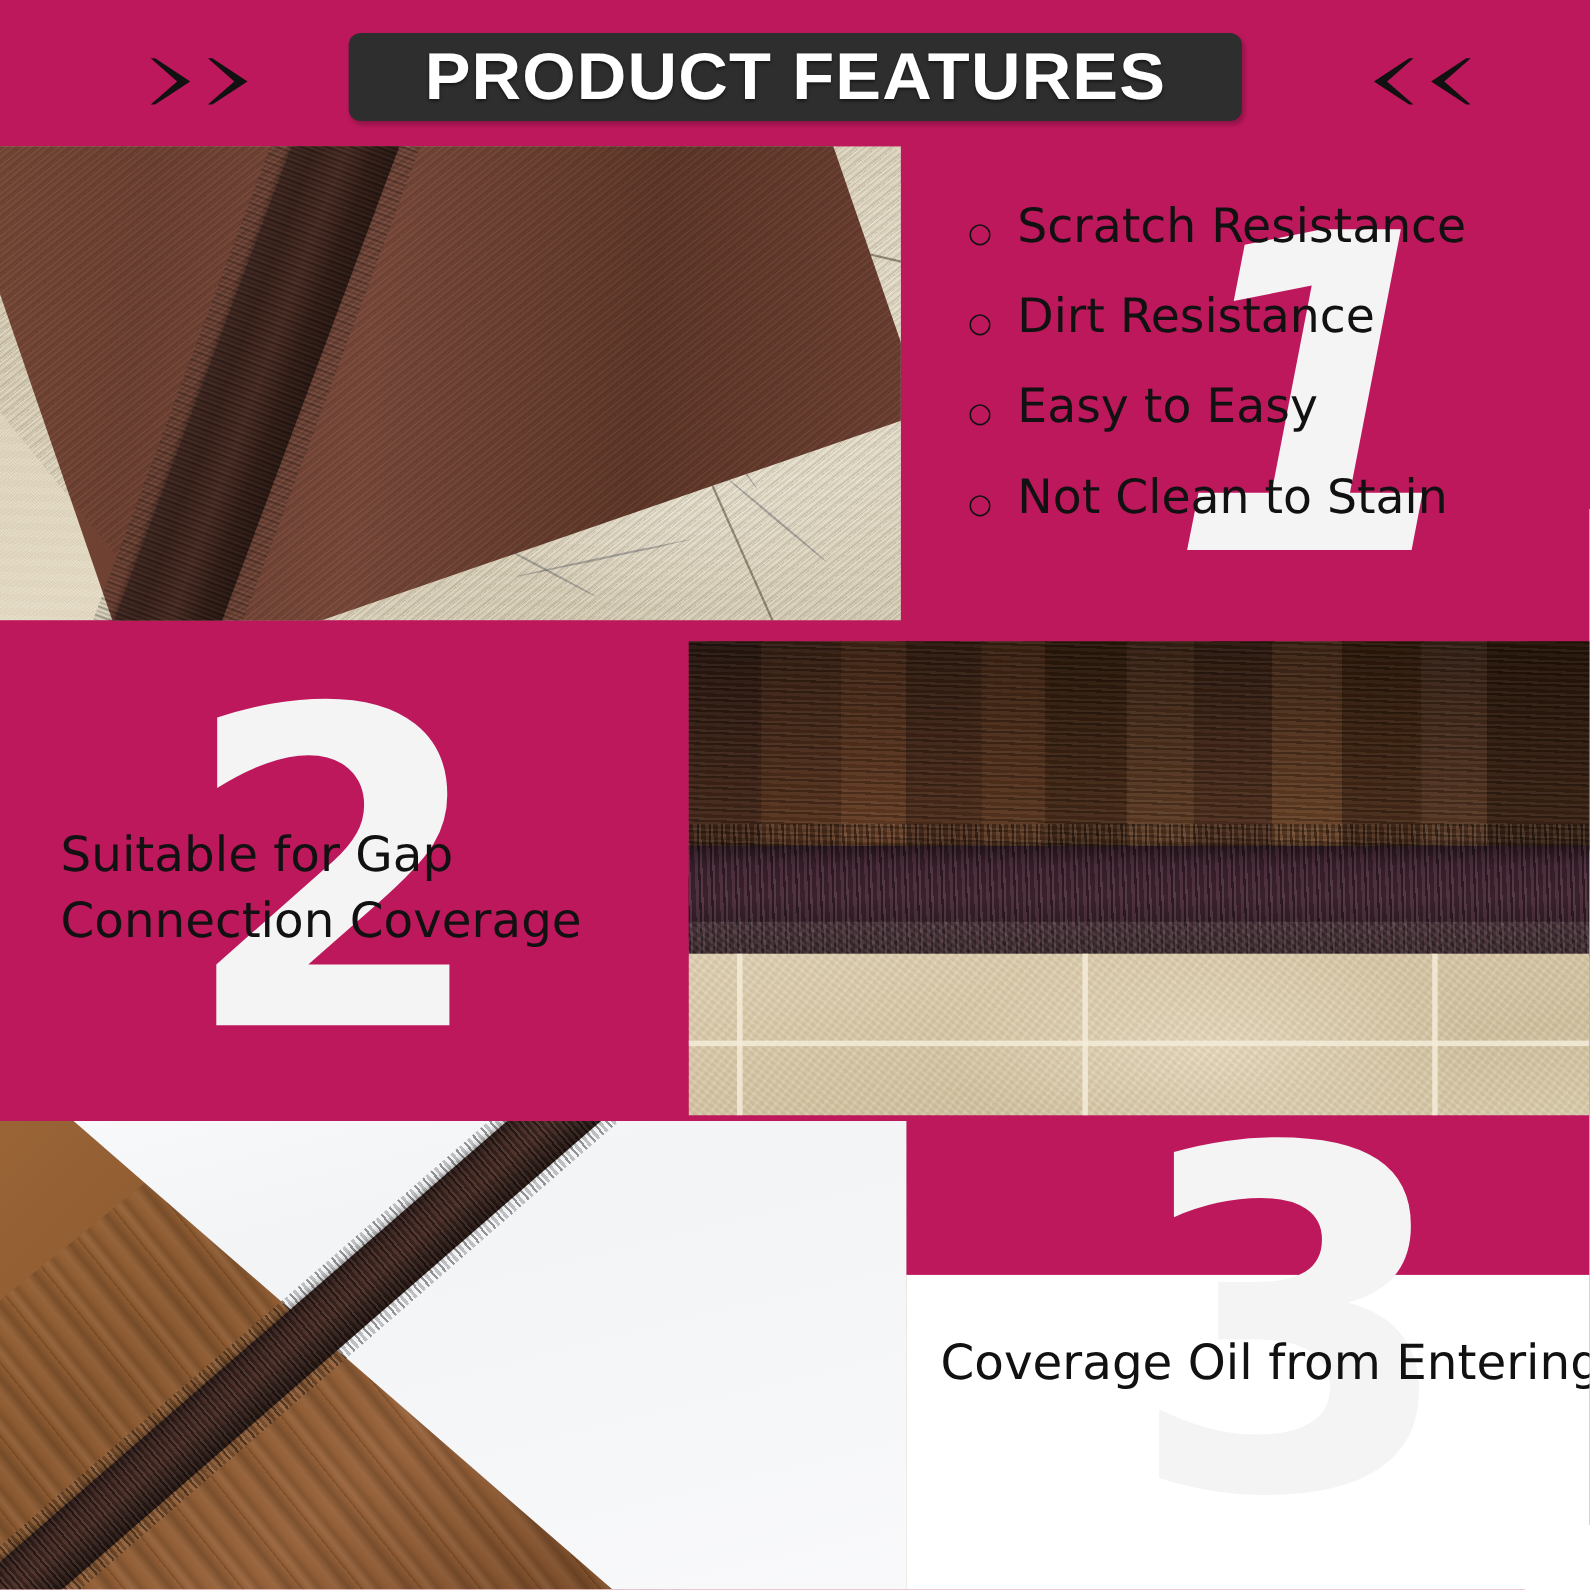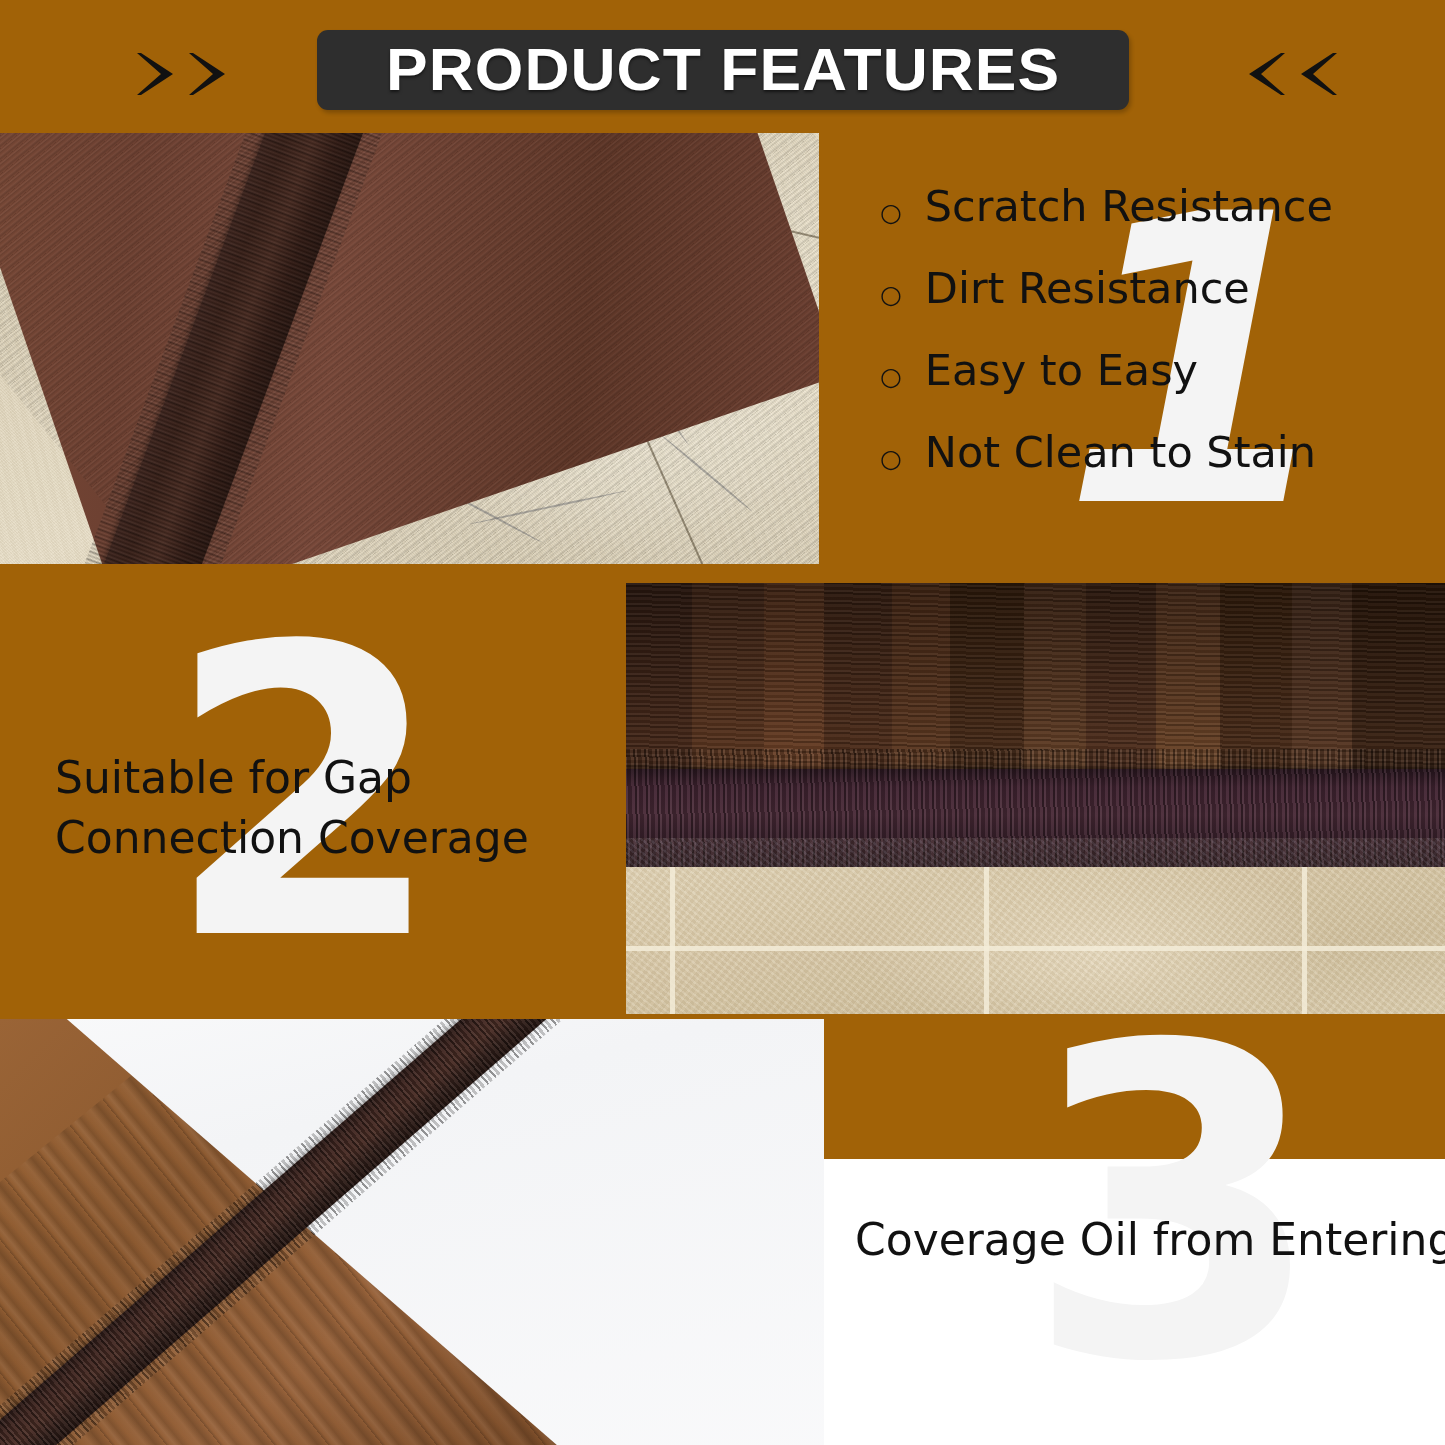--- a/index.html
+++ b/index.html
@@ -10,21 +10,21 @@
   body {
     width: 1445px;
     height: 1445px;
     font-family: "DejaVu Sans", sans-serif;
     overflow: hidden;
   }
   #root {
     position: relative;
     width: 1445px;
     height: 1159px;
-    background: #a16207;
+    background: #be185d;
   }
 
   
   .header {
     position: absolute;
     left: 0;
     top: 0;
     width: 1445px;
     height: 132px;
   }

